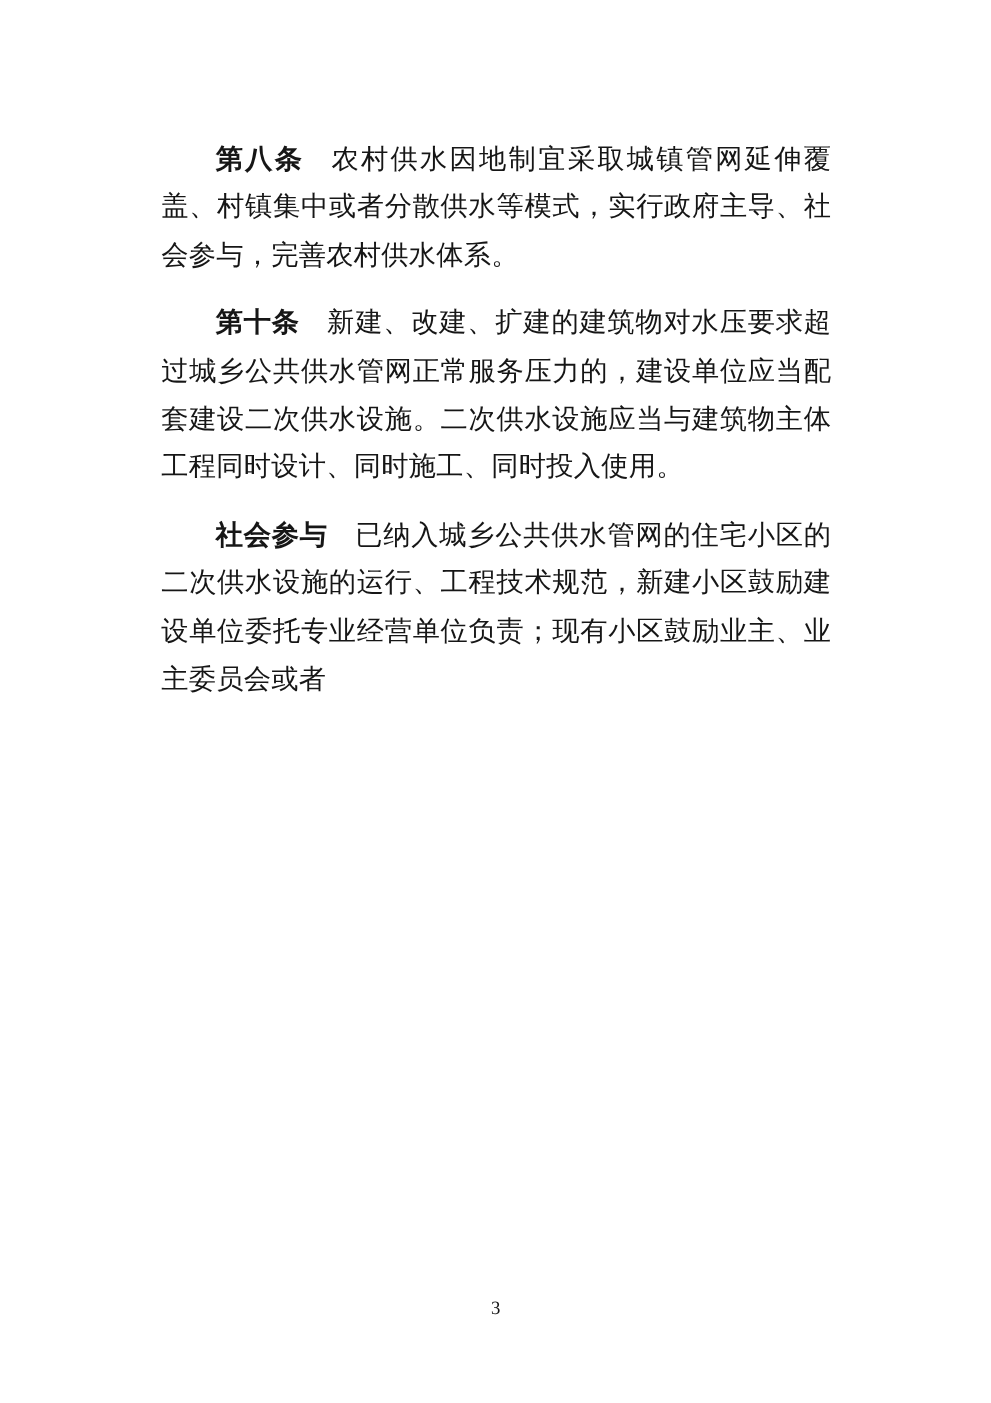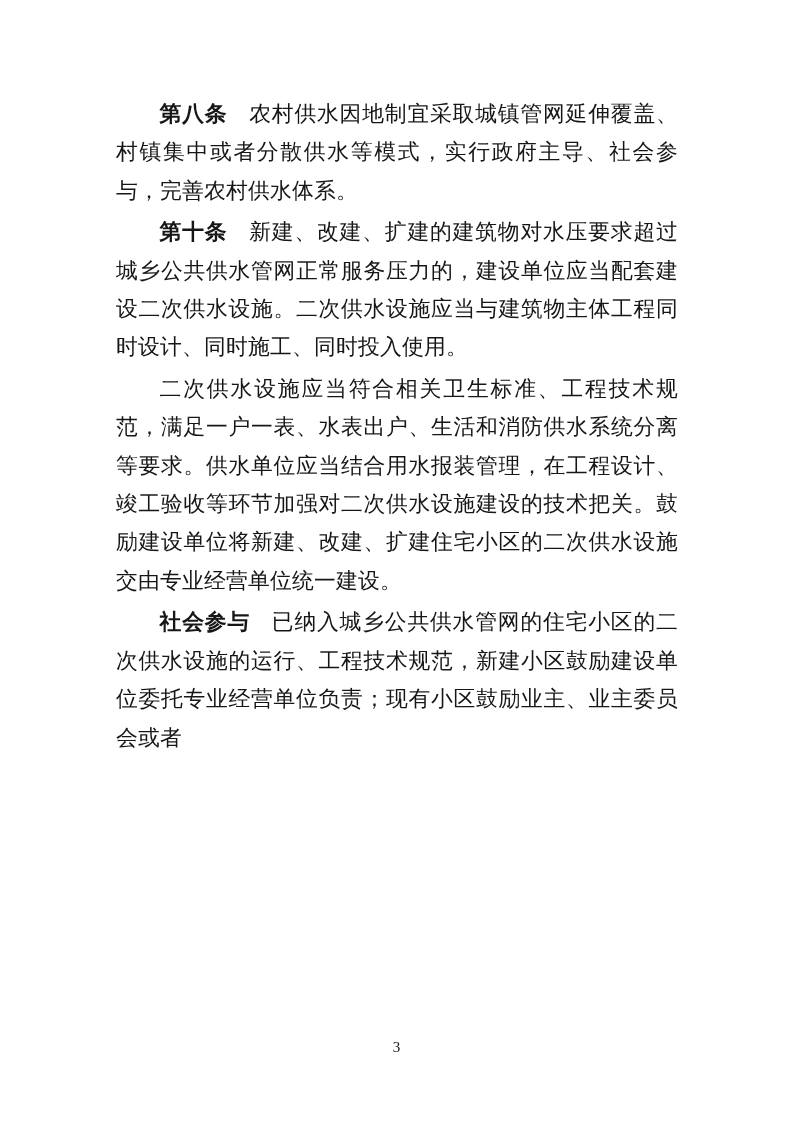--- a/index.html
+++ b/index.html
@@ -16,21 +16,21 @@
     color: #161616;
     font-family: "Liberation Serif", "DejaVu Serif", serif;
   }
   .content {
     position: absolute;
     left: 113px;
     top: 92px;
     width: 568px;
   }
   .para {
-    margin: 3px;
+    margin: 16px;
     padding: 0;
     font-size: 21.8px;
     line-height: 38.4px;
     text-indent: 2em;
     text-align: justify;
     text-justify: inter-ideograph;
     text-align-last: left;
     letter-spacing: 0.2px;
     word-break: normal;
     color: #161616;
@@ -53,19 +53,18 @@
     color: #161616;
   }
 </style>
 </head>
 <body>
 
 <div class="page">
   <main class="content">
       <p class="para"><span class="term">第八条</span><span>农村供水因地制宜采取城镇管网延伸覆盖、村镇集中或者分散供水等模式，实行政府主导、社会参与，完善农村供水体系。</span></p>
       <p class="para"><span class="term">第十条</span><span>新建、改建、扩建的建筑物对水压要求超过城乡公共供水管网正常服务压力的，建设单位应当配套建设二次供水设施。二次供水设施应当与建筑物主体工程同时设计、同时施工、同时投入使用。</span></p>
-      <p class="para"><span>二次供水设施应当符合相关卫生标准、工程技术规范，满足一户一表、水表出户、生活和消防供水系统分离等要求。供水单位应当结合用水报装管理，在工程设计、竣工验收等环节加强对二次供水设施建设的技术把关。鼓励建设单位将新建、改建、扩建住宅小区的二次供水设施交由专业经营单位统一建设。</span></p>
       <p class="para"><span class="term">社会参与</span><span>已纳入城乡公共供水管网的住宅小区的二次供水设施的运行、工程技术规范，新建小区鼓励建设单位委托专业经营单位负责；现有小区鼓励业主、业主委员会或者</span></p>
     </main>
   <footer class="page-footer">
     <span class="page-number">3</span>
   </footer>
 </div>
 
 </body></html>

